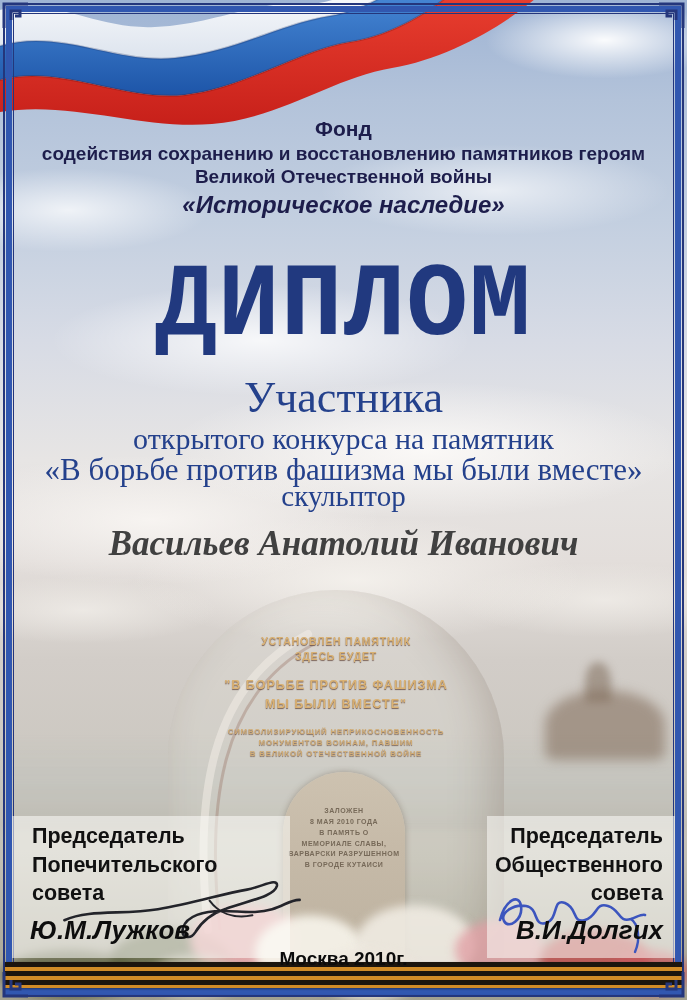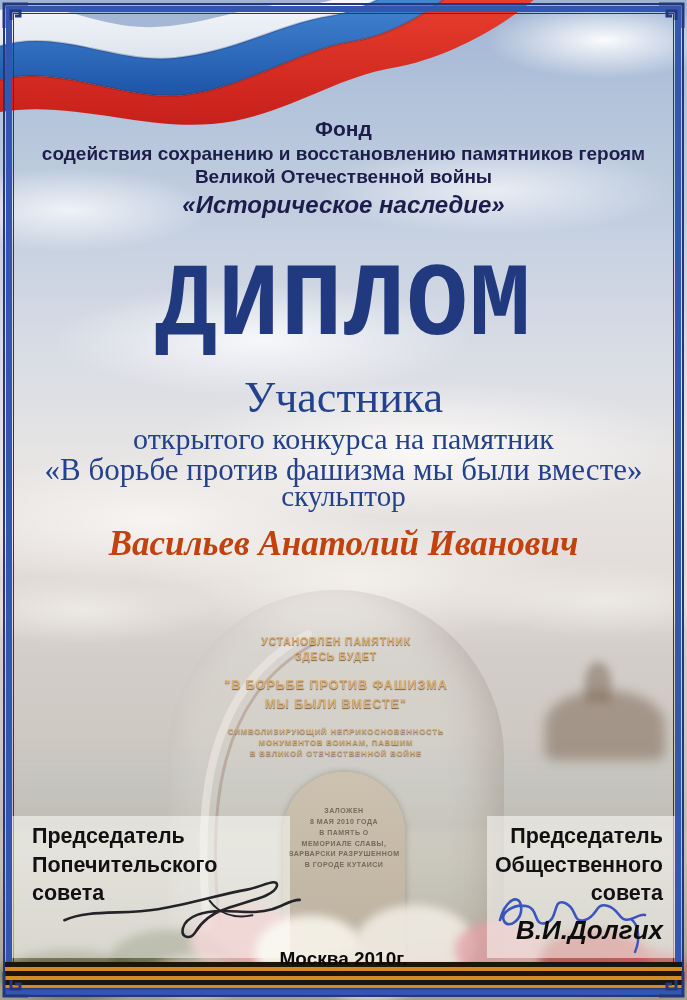--- a/index.html
+++ b/index.html
@@ -117,21 +117,21 @@
     font-size:103px;letter-spacing:1px;color:#21397f;
   }
   .serifblk{
     position:absolute;left:0;right:0;text-align:center;
     font-family:"Liberation Serif",serif;color:#24418c;
   }
   .recipient{top:372px;font-size:44px;}
   .contest1{top:422px;font-size:30px;}
   .contest2{top:452px;font-size:31px;}
   .role{top:480px;font-size:29px;}
-  .sname{top:524px;font-size:35px;font-weight:bold;font-style:italic;color:#c2410c;}
+  .sname{top:524px;font-size:35px;font-weight:bold;font-style:italic;color:#404040;}
   
   .sigbox{
     position:absolute;top:816px;height:142px;z-index:15;
     background:rgba(253,253,250,.55);
   }
   .sigbox.left{left:12px;width:278px;}
   .sigbox.right{right:12px;width:188px;}
   .sig-title{
     position:absolute;color:#111;font-weight:bold;font-size:21.5px;line-height:1.33;
   }
@@ -260,20 +260,21 @@
     <path d="M4,42 C30,32 62,40 98,36 C134,32 162,24 188,21 C203,19 220,10 218,19 C215,29 190,32 166,39
              C151,43 140,52 134,61 C129,68 119,66 122,56 C126,44 144,40 162,41 C180,42 196,46 212,42 C224,39 232,33 240,34" fill="none" stroke="#23242a" stroke-width="2.6" stroke-linecap="round"></path>
     <path d="M150,30 C158,42 172,50 192,47" fill="none" stroke="#23242a" stroke-width="2" stroke-linecap="round"></path>
   </svg>
   <svg class="sig-scrawl right" width="165" height="78" viewBox="0 0 165 78">
     <path d="M8,42 C13,22 27,15 29,28 C31,41 17,52 12,43 C8,35 21,26 34,28 C47,30 41,49 54,45
              C67,41 60,20 73,25 C86,30 80,46 93,42 C106,38 103,24 116,28 C129,32 126,45 139,41 C147,38 150,36 153,37" fill="none" stroke="#3c55be" stroke-width="2.6" stroke-linecap="round"></path>
     <path d="M139,41 C146,46 149,60 143,74" fill="none" stroke="#3c55be" stroke-width="2.4" stroke-linecap="round"></path>
   </svg>
 
+  <div class="sig-name left">Ю.М.Лужков</div>
   <div class="sig-name right">В.И.Долгих</div>
 
   <div class="placedate">Москва 2010г.</div>
 
   <div class="frame-bottom"></div>
   <div class="sgribbon"></div>
   <div class="frame-outer"></div>
   <div class="frame-band"></div>
   <div class="frame-inner"></div>
 

